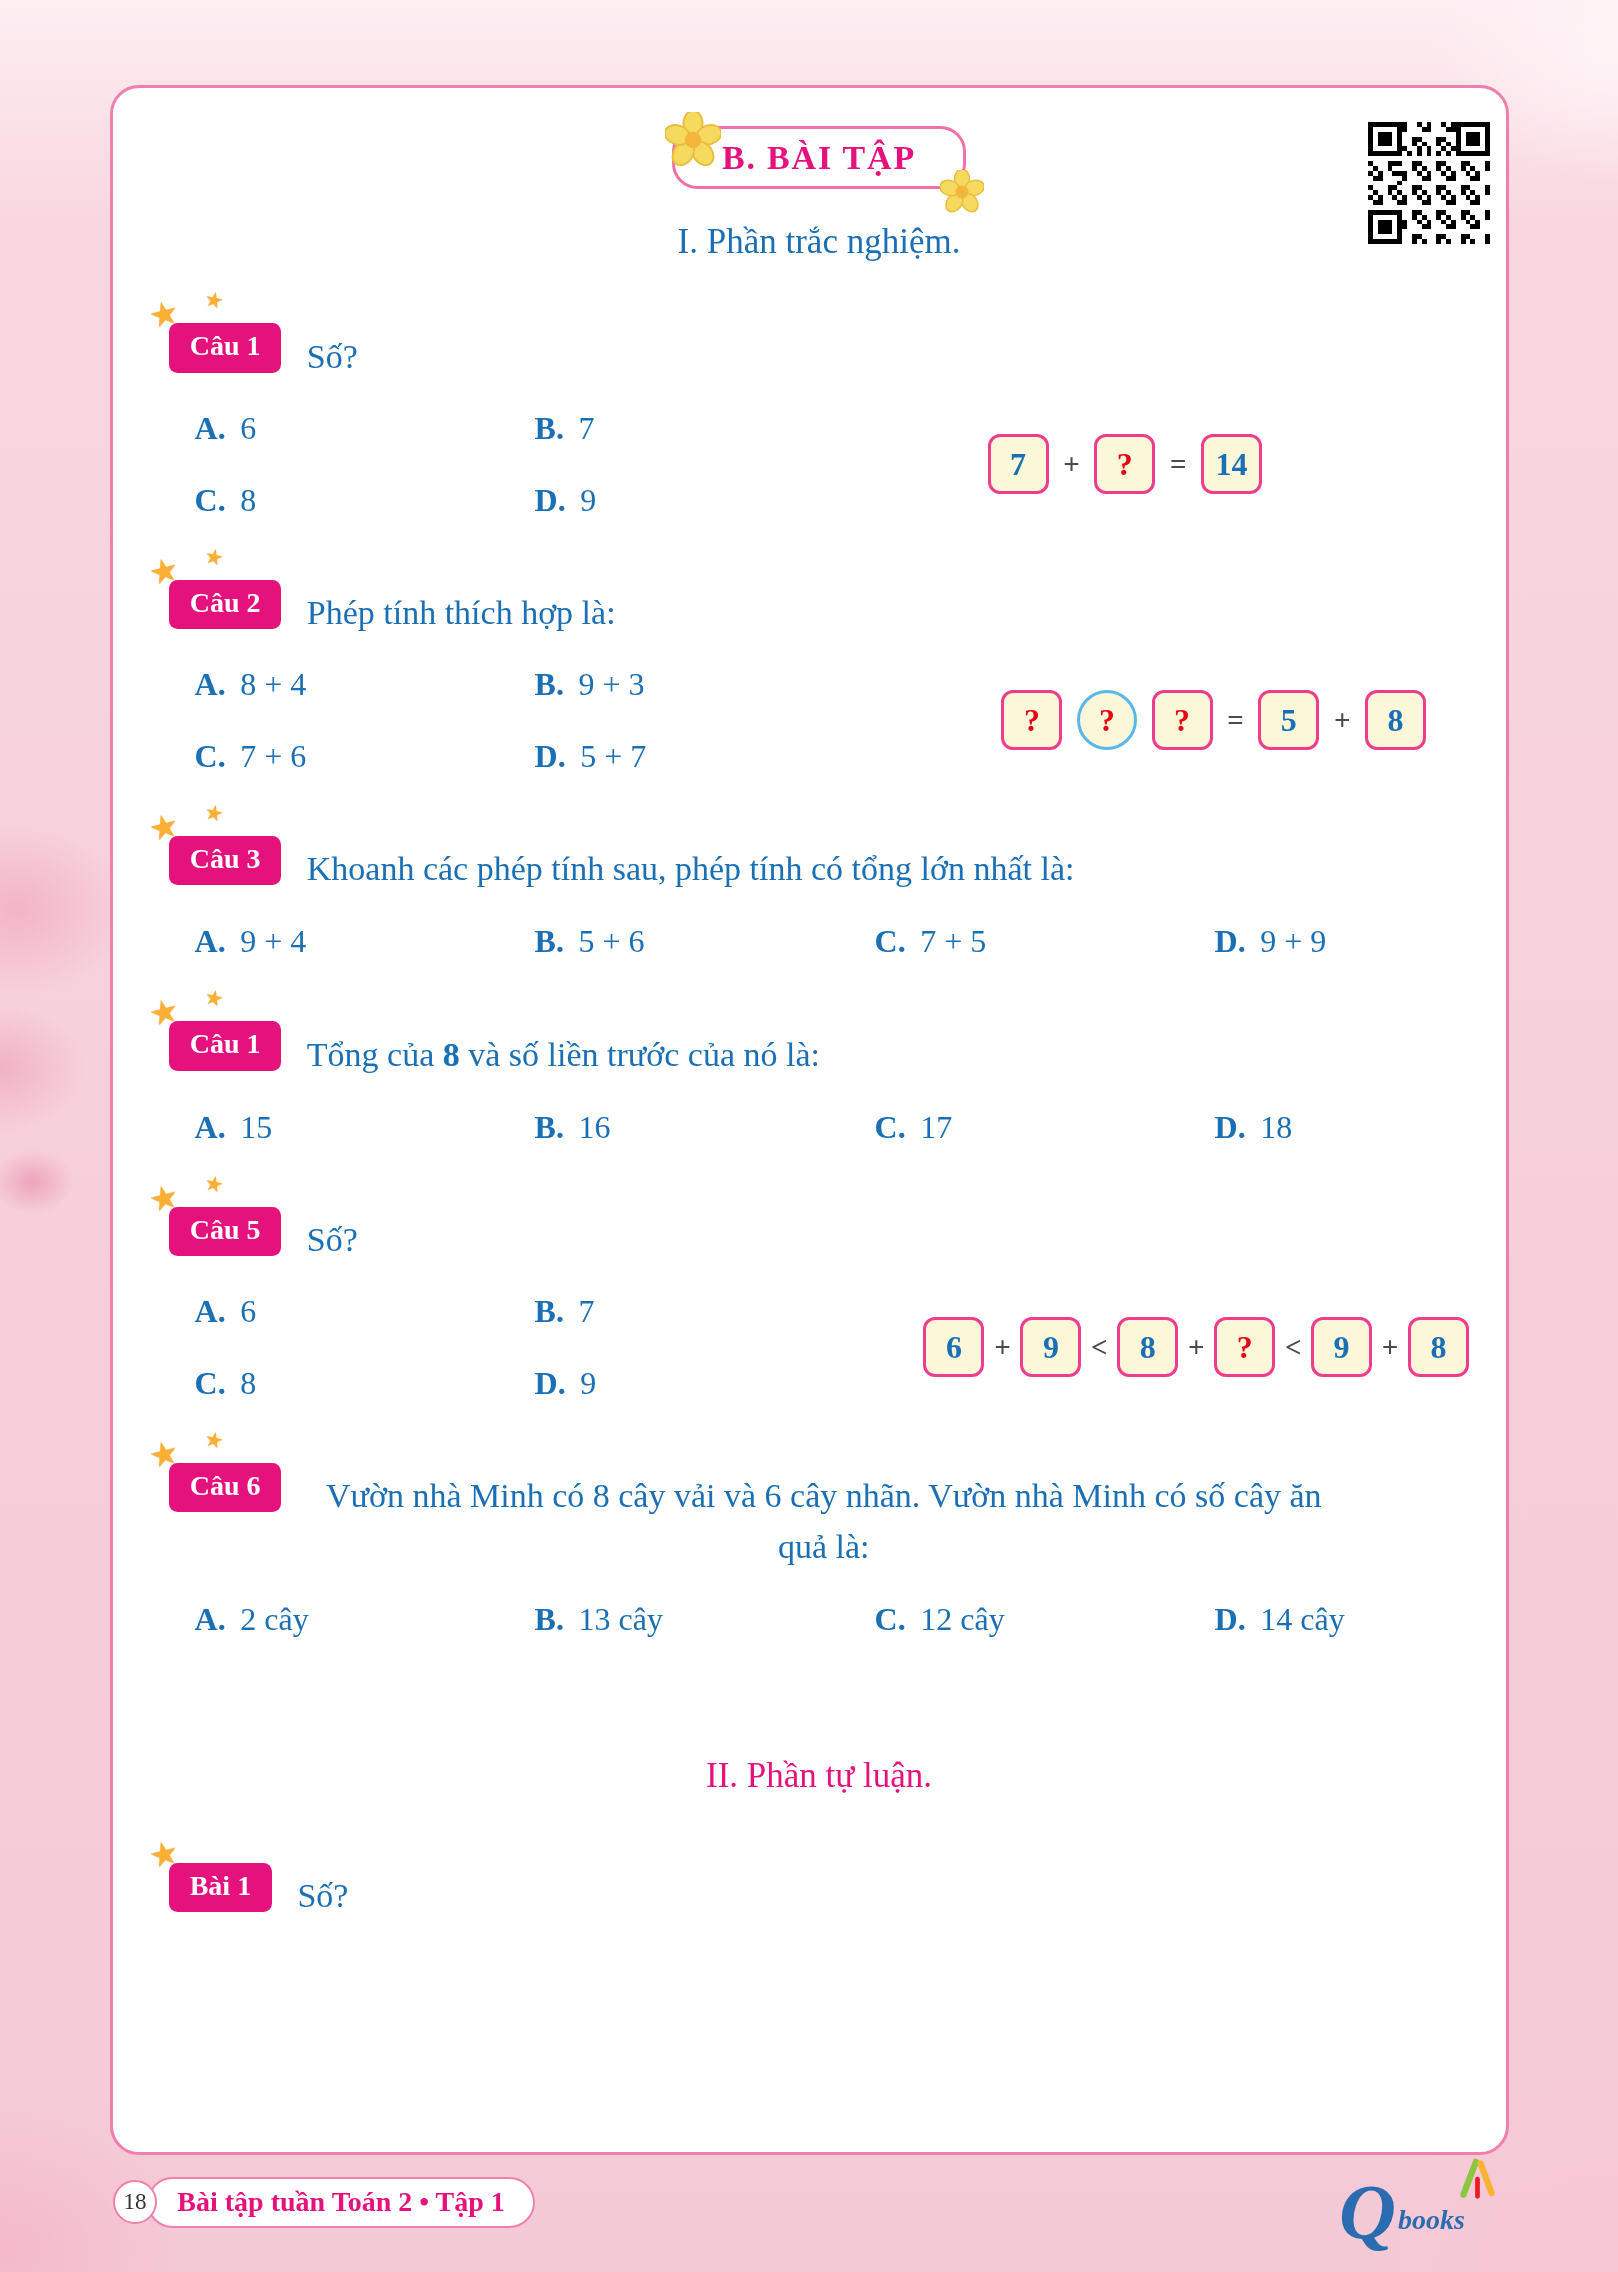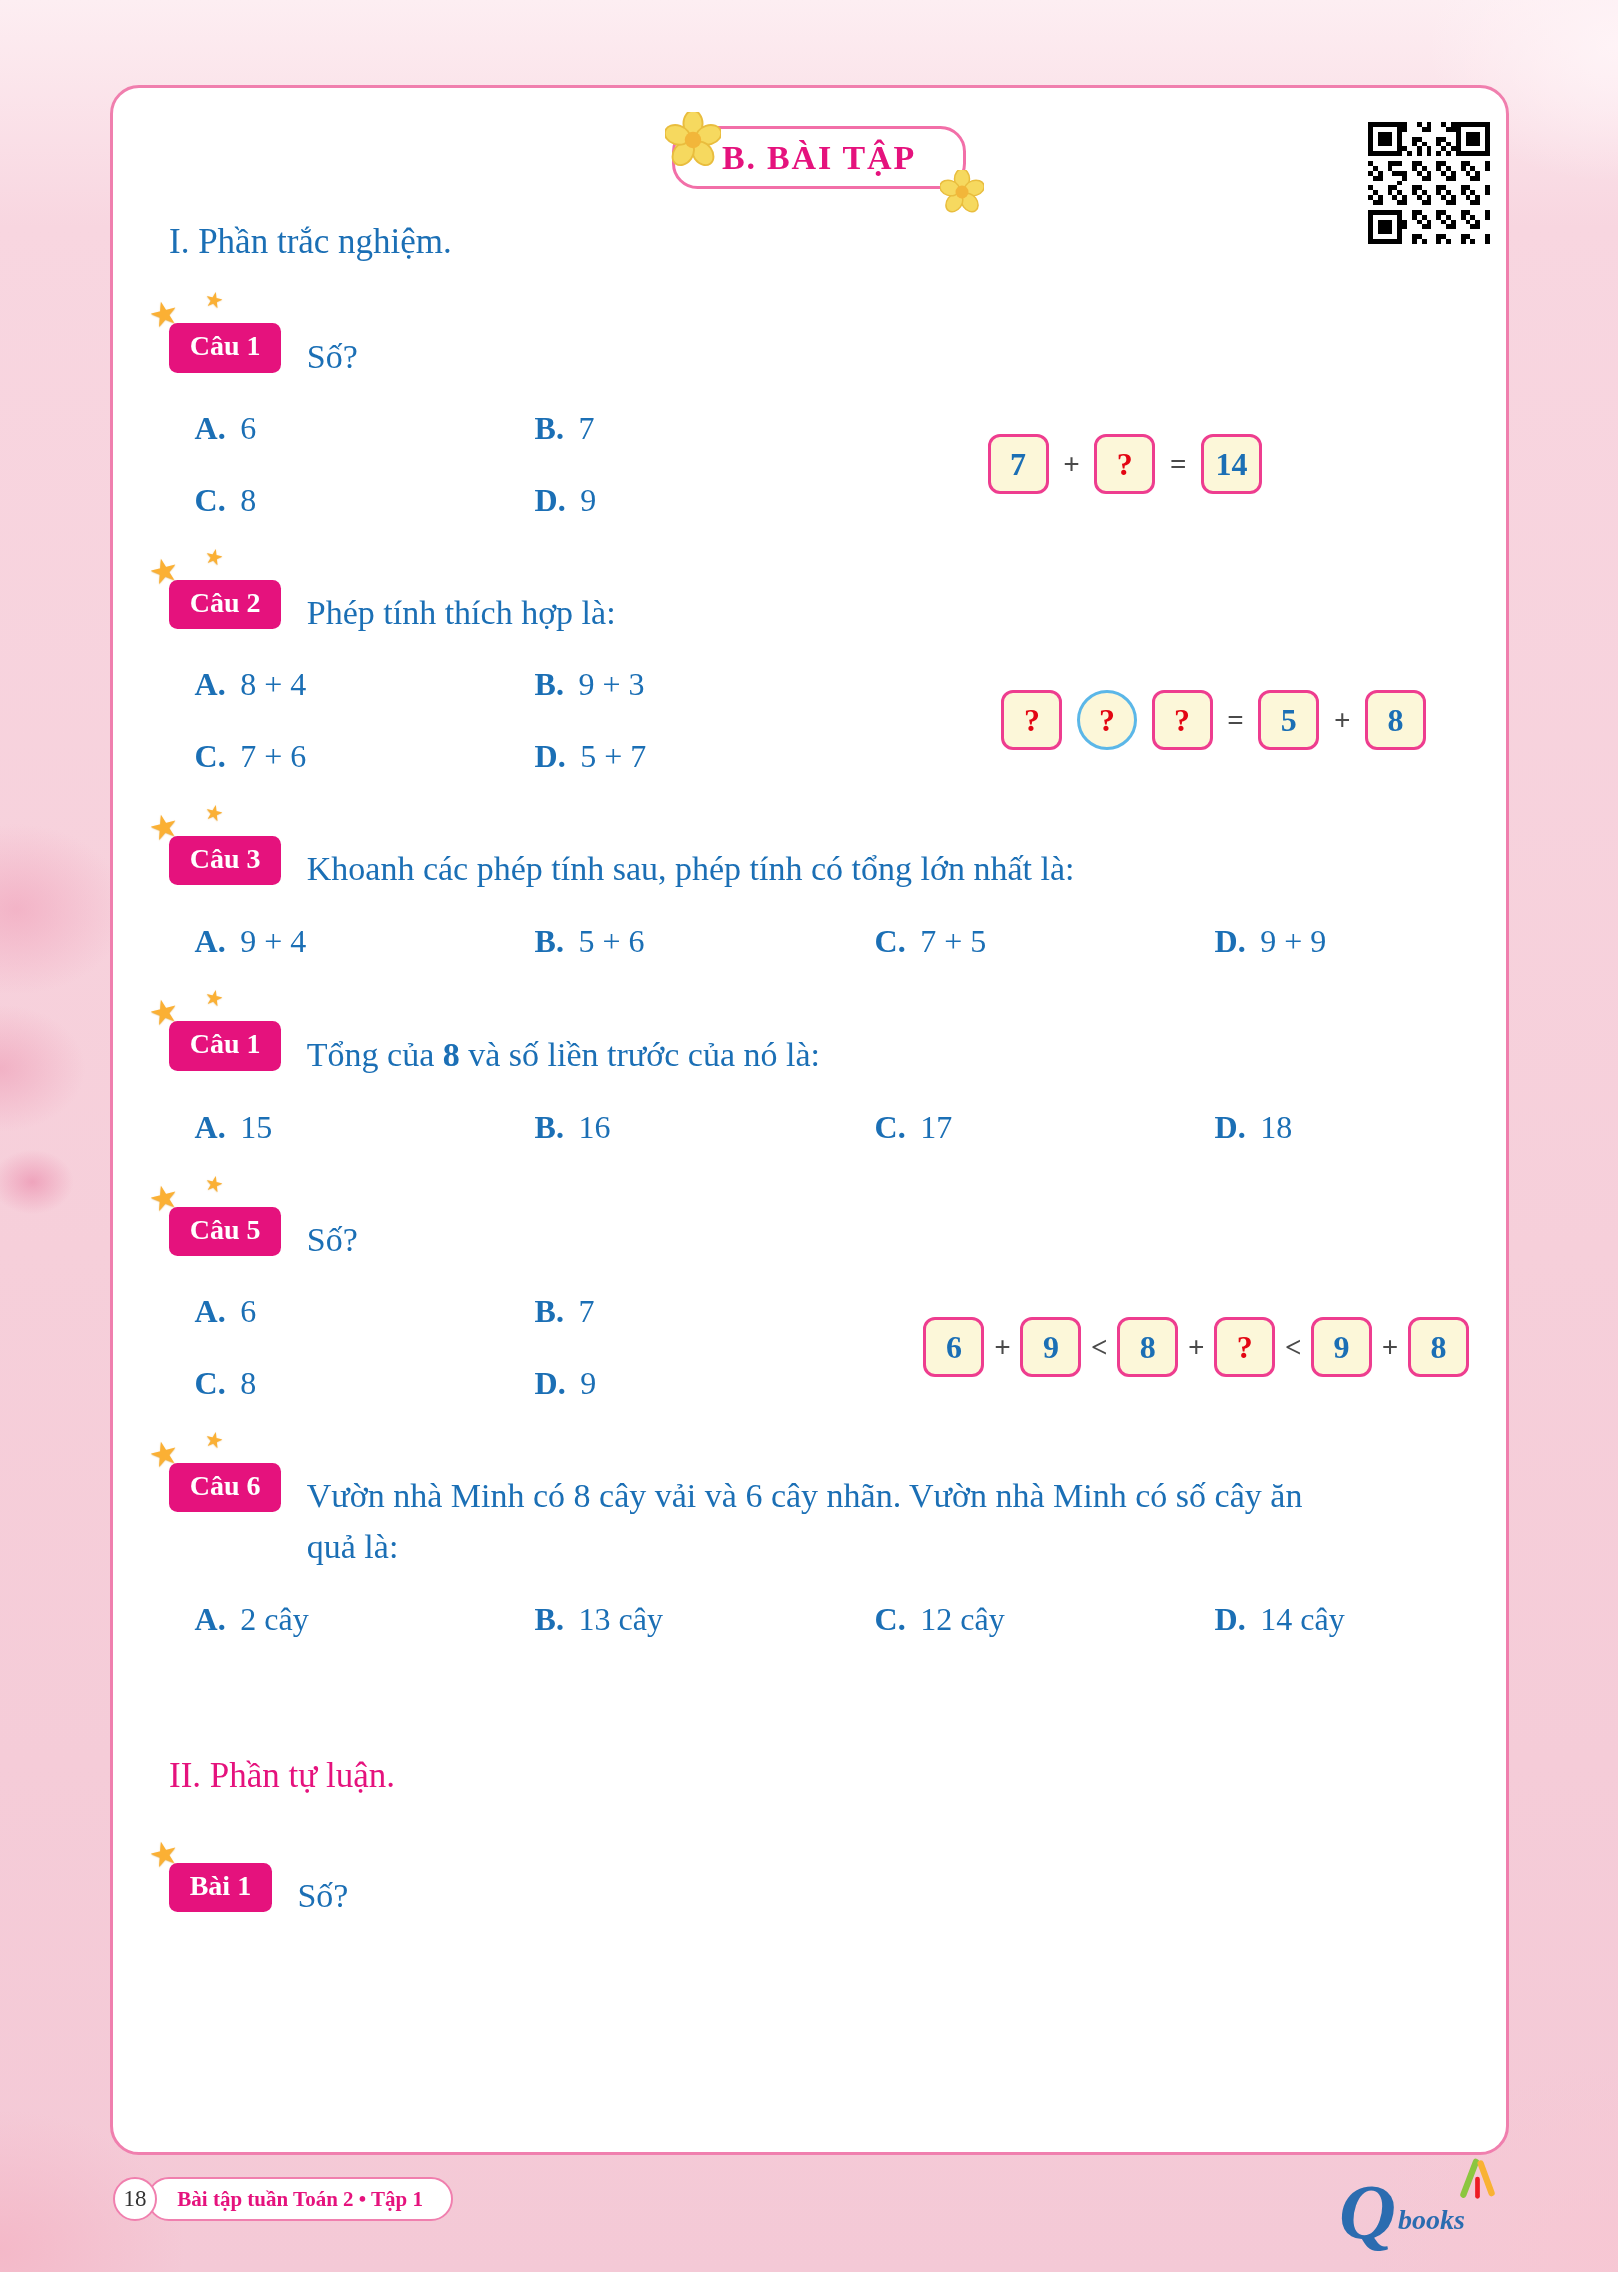--- a/index.html
+++ b/index.html
@@ -12,20 +12,21 @@
   body{font-family:"Liberation Serif",serif;}
   .page{position:relative;width:1619px;height:2273px;overflow:hidden;
     background:
       radial-gradient(ellipse 158px 122px at 1% 40%, rgba(240,160,185,.6), transparent 70%),
       radial-gradient(ellipse 122px 91px at 0% 47%, rgba(235,140,170,.45), transparent 70%),
       radial-gradient(ellipse 55px 43px at 2% 52%, rgba(231,120,158,.5), transparent 75%),
       radial-gradient(ellipse 256px 195px at 0% 99%, rgba(244,183,199,.9), transparent 72%),
       radial-gradient(ellipse 256px 183px at 100% 2%, rgba(255,244,247,.95), transparent 75%),
       radial-gradient(ellipse 341px 256px at 99% 99%, rgba(247,199,211,.85), transparent 72%),
       linear-gradient(180deg,#fdeef2 0%,#f8d6e0 10%,#f6cfda 55%,#f4c9d6 100%);
+    text-align: center;
   }
   .card{position:absolute;left:110px;top:85px;width:1399px;height:2070px;background:#fff;
     border:3px solid var(--pinkBorder);border-radius:29px;padding:38px 37px 37px 56px;}
   
   .qr{position:absolute;top:34px;right:16px;width:122px;height:122px}
   .qr svg{width:100%;height:100%}
   
   .header-row{display:flex;justify-content:center}
   .title-badge{position:relative;border:3px solid #f26fa8;border-radius:25.6px;padding:9.7px 47px;background:#fff}
   .title-text{font-size:34px;font-weight:bold;color:var(--pink);letter-spacing:1.8px}
@@ -65,21 +66,21 @@
   .eq-box.red{color:var(--red)}
   .eq-circle{display:flex;align-items:center;justify-content:center;width:60px;height:60px;flex:0 0 auto;
     background:var(--cream);border:3px solid var(--circleBlue);border-radius:50%;
     font-size:32px;font-weight:bold;color:var(--red)}
   .eq-op{font-size:29px;font-weight:600;color:var(--op)}
   
   .footer{position:absolute;left:113px;top:2177px;display:flex;align-items:center}
   .page-circle{width:44px;height:44px;border:2.4px solid var(--pinkBorder);border-radius:50%;background:#fff;
     display:flex;align-items:center;justify-content:center;font-size:23px;color:#333;z-index:1}
   .footer-pill{border:2.4px solid var(--pinkBorder);border-radius:28px;background:#fff;padding:7.3px 28px;
-    margin-left:-9.7px;font-size:21px;font-weight:bold;color:var(--pink)}
+    margin-left:-9.7px;font-size:28px;font-weight:bold;color:var(--pink)}
   .logo{position:absolute;right:97px;top:2154px;width:183px;height:103px}
   .logo-q{position:absolute;left:0;bottom:6px;font-size:79px;font-weight:bold;font-style:italic;color:#2b6cb0;line-height:1}
   .logo-books{position:absolute;left:59px;bottom:20.7px;font-size:28px;font-style:italic;font-weight:bold;color:#2b6cb0}
   .logo-accent{position:absolute;right:20.7px;top:0;width:47px;height:47px}
 </style>
 </head>
 <body>
 
 <div class="page">
   <div class="card">

